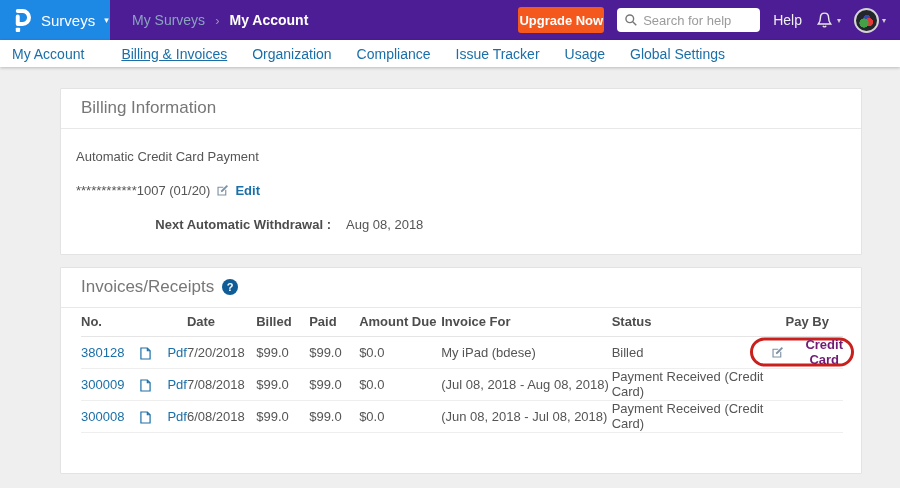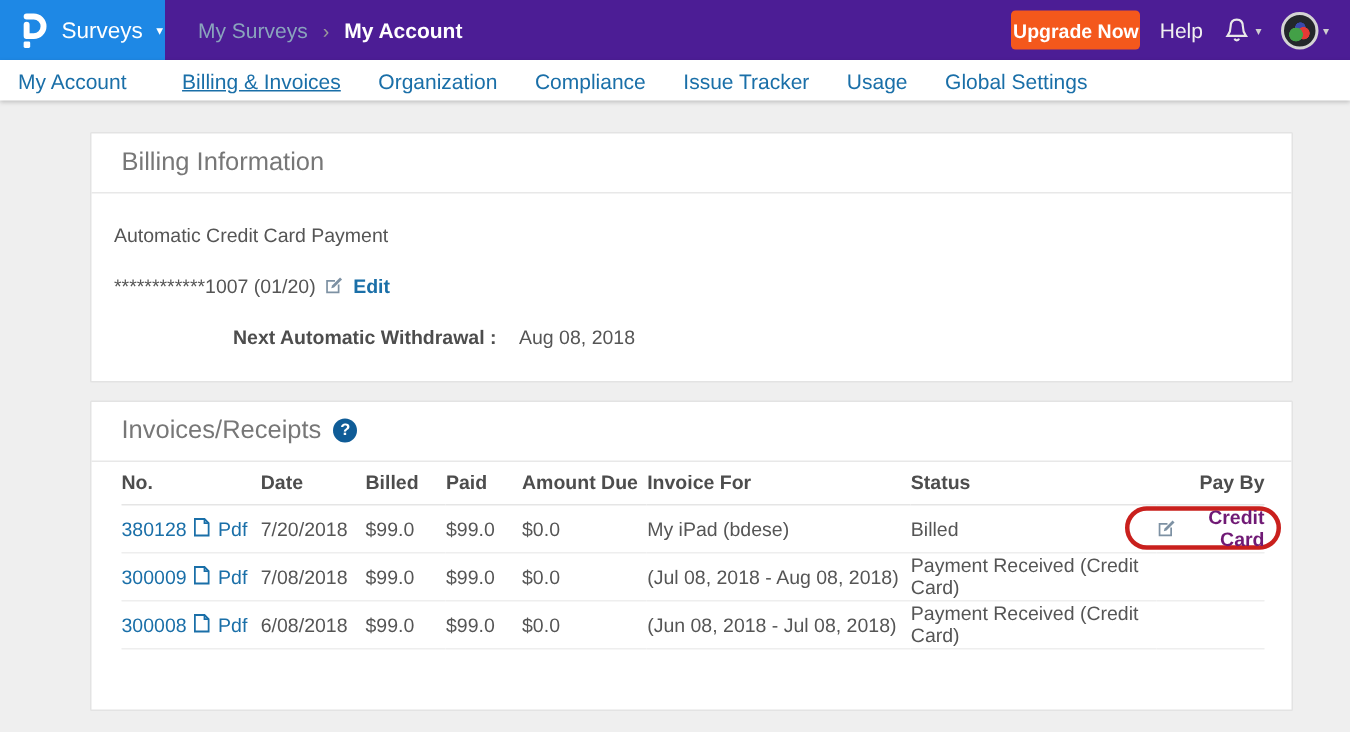--- a/index.html
+++ b/index.html
@@ -87,23 +87,23 @@
   }
   .field-value { margin-left:15px; color:#555; display:flex; align-items:center; gap:6px; }
   a.inline-link { color:#1a6fa8; font-weight:bold; text-decoration:none; cursor:pointer; }
   
   table { border-collapse:collapse; margin:0 20px; width:762px; font-size:13px; }
   th {
     text-align:left; font-weight:bold; color:#4d4d4d;
     height:28px; vertical-align:middle; border-bottom:1px solid #e5e5e5;
   }
   td { height:32px; vertical-align:middle; color:#555; border-bottom:1px solid #eee; }
-  th.col-payby, td.col-payby { text-align:right; }
+  th.col-payby, td.col-payby { text-align:center; }
   td.col-payby { position:relative; overflow:visible; }
-  .no-cell { display:flex; align-items:flex-start; gap:5px; }
+  .no-cell { display:flex; align-items:flex-end; gap:16px; }
   a.tbl-link { color:#1a6fa8; text-decoration:none; cursor:pointer; }
   .payby-link {
     color:#701a75; font-weight:bold; text-decoration:none; cursor:pointer;
     display:inline-flex; align-items:center; gap:21px; position:relative; z-index:1;
   }
   .annotation-ring {
     position:absolute; right:-11px; top:50%; transform:translateY(-50%);
     width:104px; height:29px; border:3px solid #c9201d; border-radius:15px;
     pointer-events:none;
   }
@@ -129,20 +129,29 @@
 
     <nav class="breadcrumb">
       <a class="crumb-parent">My Surveys</a>
       <span class="crumb-sep">›</span>
       <span class="crumb-current">My Account</span>
     </nav>
 
     <div class="topbar-right">
       <button class="upgrade-btn">Upgrade Now</button>
 
+      <div class="searchbox">
+        <span class="mag icon">
+          <svg width="14" height="14" viewBox="0 0 16 16">
+            <circle cx="6.6" cy="6.6" r="4.4" fill="none" stroke="#777" stroke-width="1.6"></circle>
+            <line x1="10" y1="10" x2="14" y2="14" stroke="#777" stroke-width="1.6"></line>
+          </svg>
+        </span>
+        <input type="text" placeholder="Search for help" style="">
+      </div>
 
       <a class="help-link">Help</a>
 
       <div class="bell-wrap">
         <span class="icon">
           <svg width="19" height="19" viewBox="0 0 20 20">
             <path d="M10 2.2 C7.2 2.2 5.7 4.2 5.7 7 C5.7 11 4.2 12.6 3.5 13.6 H16.5 C15.8 12.6 14.3 11 14.3 7 C14.3 4.2 12.8 2.2 10 2.2 Z" fill="none" stroke="#e9e9e9" stroke-width="1.5"></path>
             <path d="M8.4 15.6 a1.7 1.7 0 0 0 3.2 0" fill="none" stroke="#e9e9e9" stroke-width="1.5"></path>
           </svg>
         </span>

